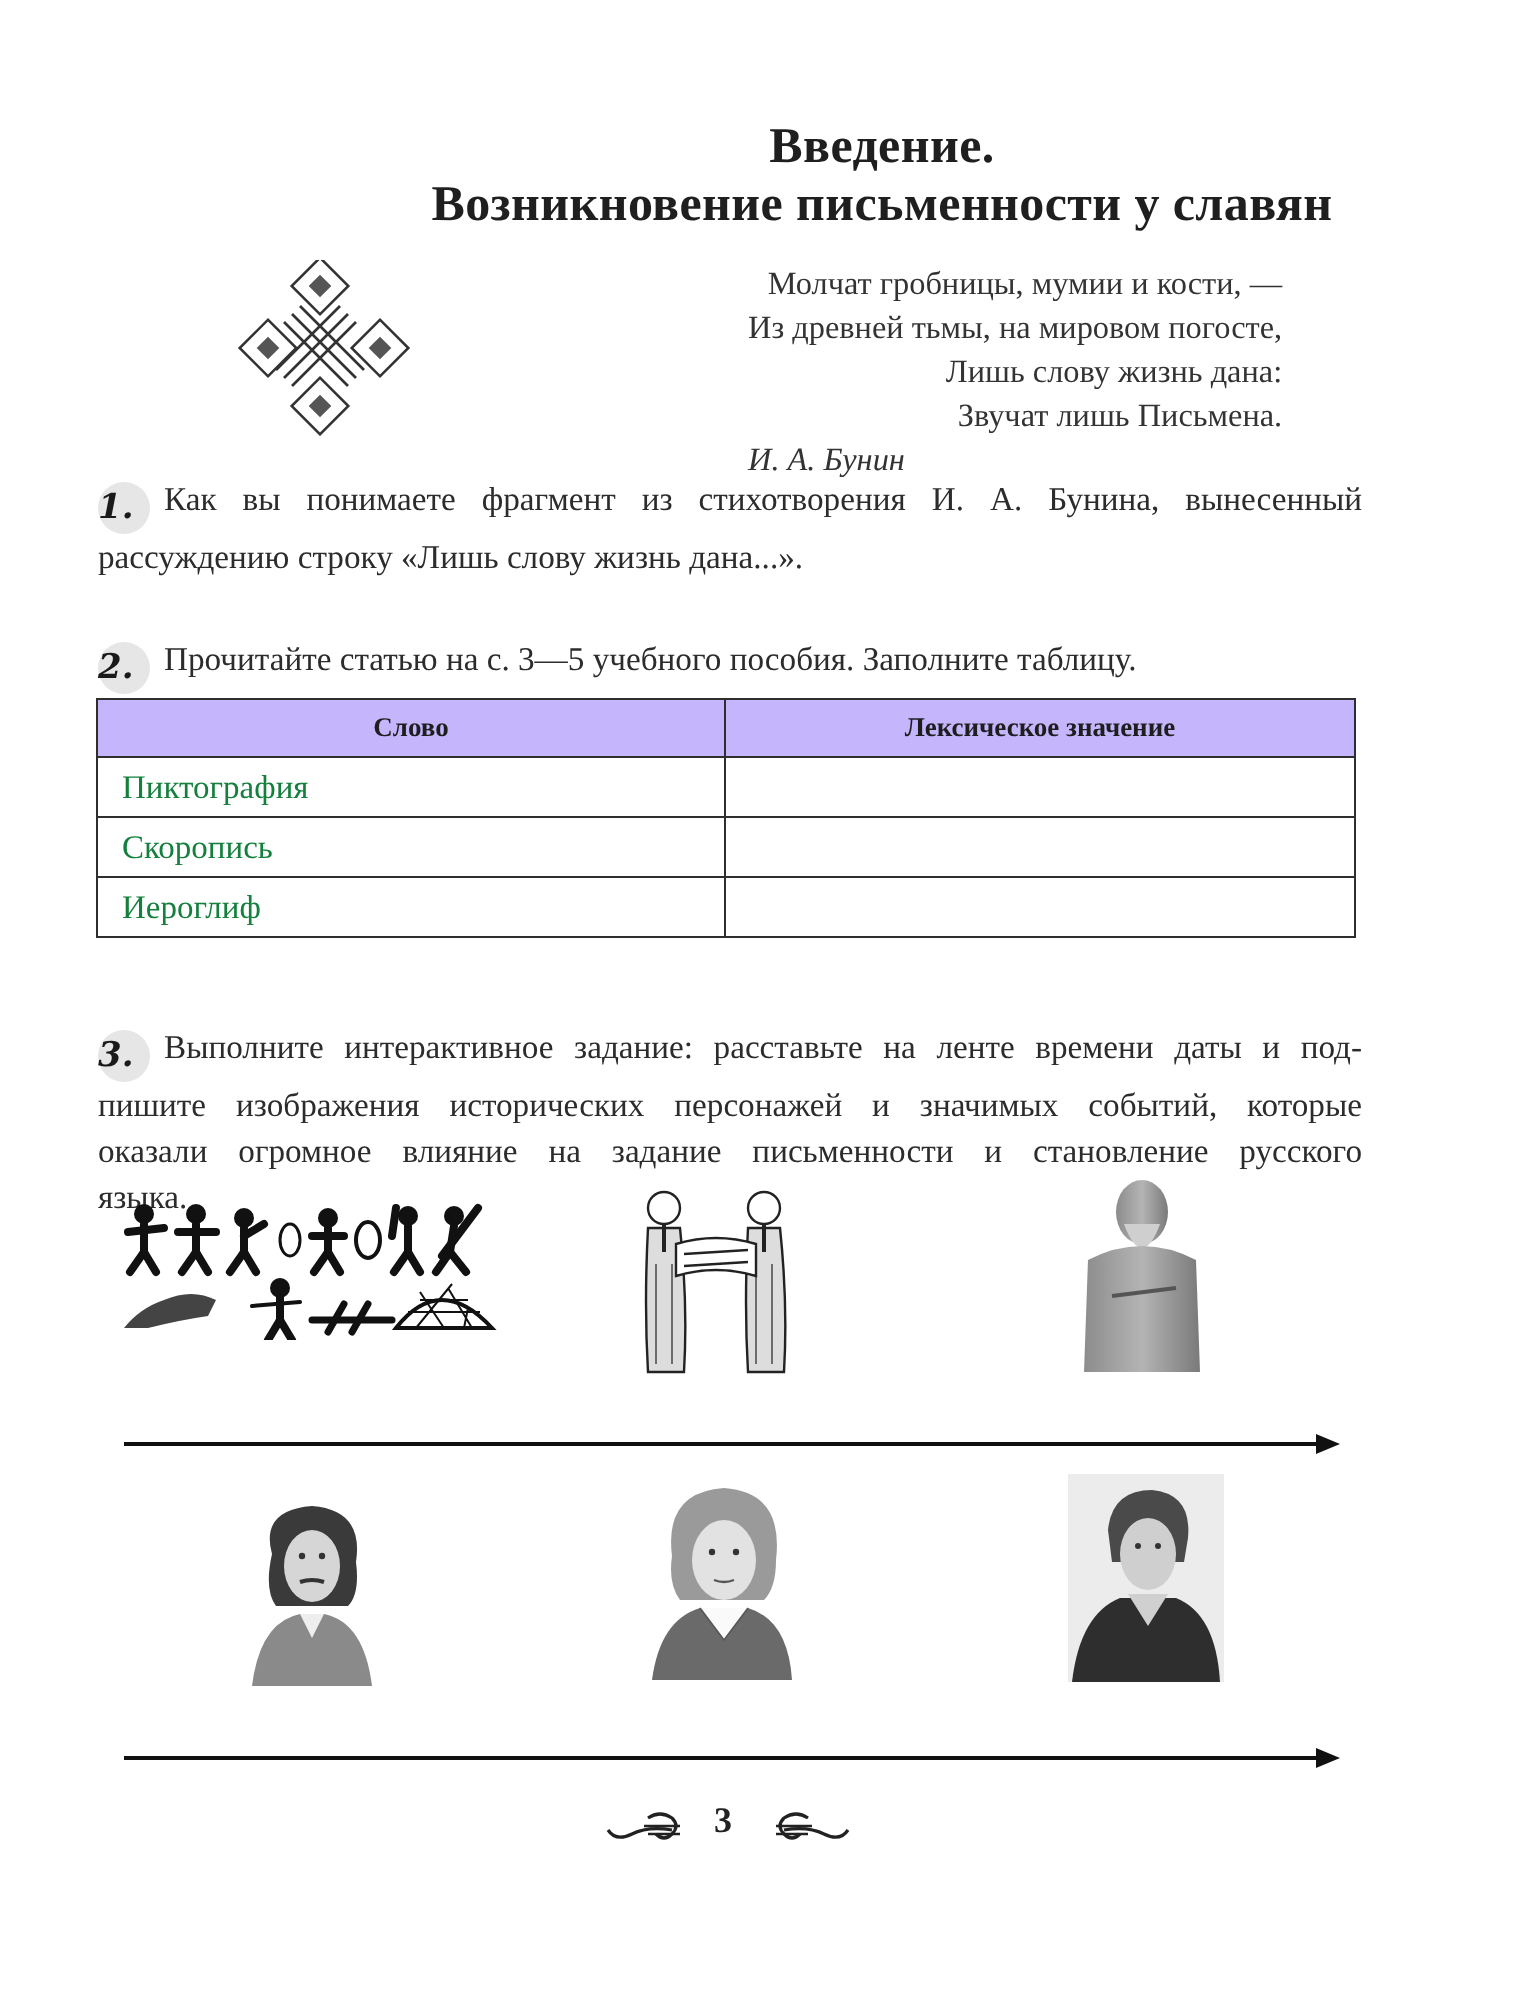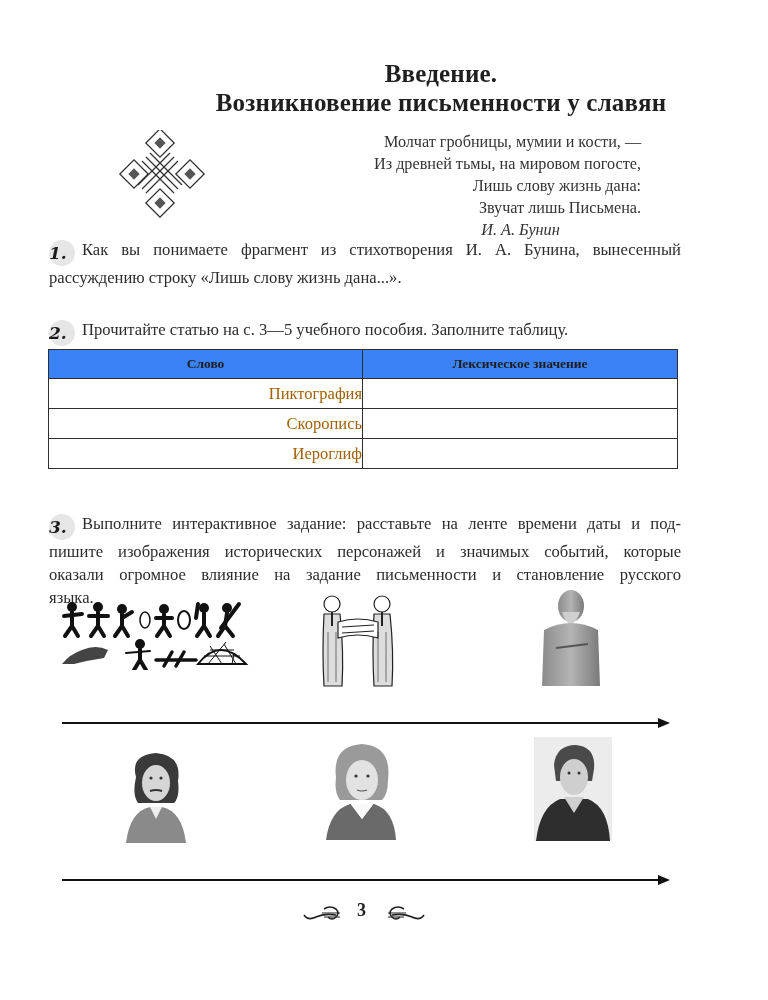--- a/index.html
+++ b/index.html
@@ -8,37 +8,37 @@
 
     .title { position: absolute; left: 0; width: 768px; text-align: center;
              font-weight: bold; font-size: 25px; color: #1f1f1f; letter-spacing: 0.2px; }
     .title1 { top: 60px; left: 57px; }
     .title2 { top: 89px; left: 57px; }
 
     .ornament { position: absolute; left: 118px; top: 130px; width: 88px; height: 88px; }
 
     .epigraph { position: absolute; left: 374px; top: 131px; font-size: 16.2px; line-height: 22px; color: #333; }
     .epigraph .line { display: block; white-space: nowrap; text-align: right; }
-    .epigraph .author { position: absolute; left: 0; top: 88px; width: 293px; text-align: center; font-style: italic; }
+    .epigraph .author { position: absolute; left: 0; top: 88px; width: 293px; text-align: left; font-style: italic; }
 
     .task { position: absolute; left: 49px; width: 632px; font-size: 16.6px; line-height: 23px; color: #2c2c2c; text-align: justify; }
     .task .line { display: block; white-space: nowrap; text-align-last: justify; }
     .task .line.last { text-align-last: left; }
     .num { display: inline-block; width: 26px; height: 26px; border-radius: 50%; background: #e6e6e6;
            text-align: center; line-height: 26px; font-style: italic; font-weight: bold; font-size: 17px;
            margin-right: 7px; vertical-align: -4px; font-family: "DejaVu Serif", serif; color: #1a1a1a; }
     .task1 { top: 238px; }
     .task2 { top: 318px; }
     .task3 { top: 512px; }
 
     table.words { position: absolute; left: 48px; top: 349px; width: 630px; border-collapse: collapse;
                   font-size: 16.5px; }
     table.words th, table.words td { border: 1.5px solid #2e2e2e; }
-    table.words th { background: #3b82f6; height: 26px; font-size: 13.5px; font-weight: bold; color: #1e1e1e; }
-    table.words td { height: 29px; padding: 0 0 0 12px; color: #a16207; text-align: right; }
+    table.words th { background: #c4b5fd; height: 26px; font-size: 13.5px; font-weight: bold; color: #1e1e1e; }
+    table.words td { height: 29px; padding: 0 0 0 12px; color: #15803d; }
     table.words col.c1 { width: 314px; }
 
     .pic { position: absolute; }
     .pic svg { display: block; }
 
     .timeline { position: absolute; left: 62px; height: 12px; width: 608px; }
     .page-num { position: absolute; left: 357px; top: 900px; font-weight: bold; font-size: 18px; color: #222; }
     .flourish { position: absolute; top: 903px; }
   </style>
 </head>

